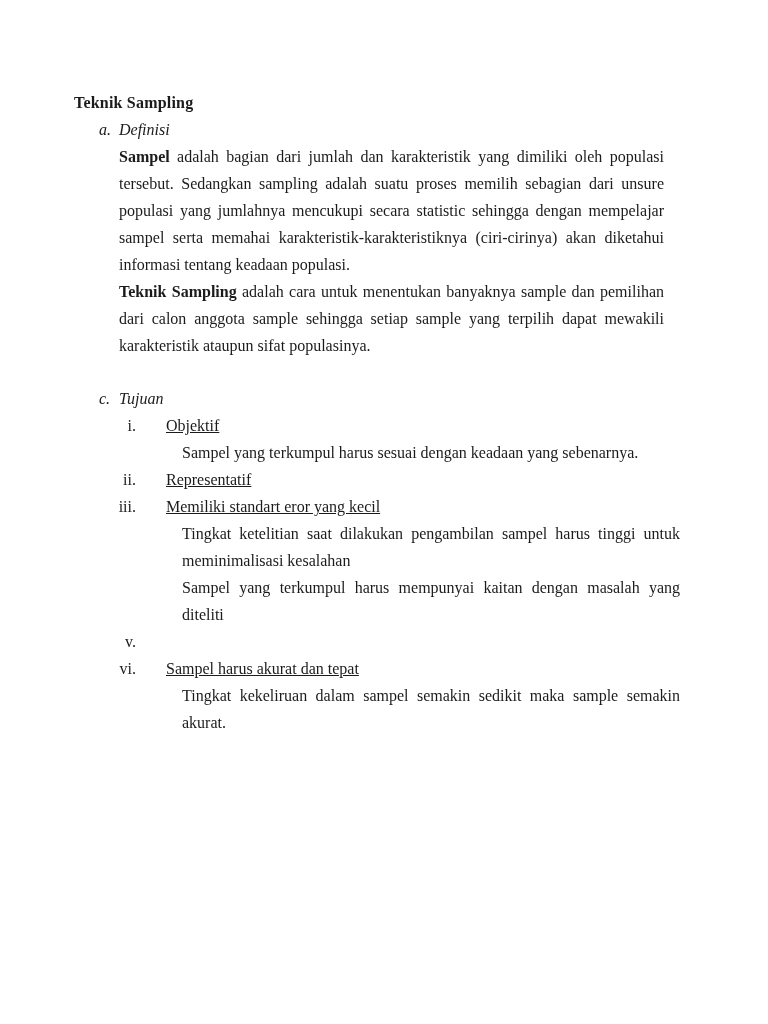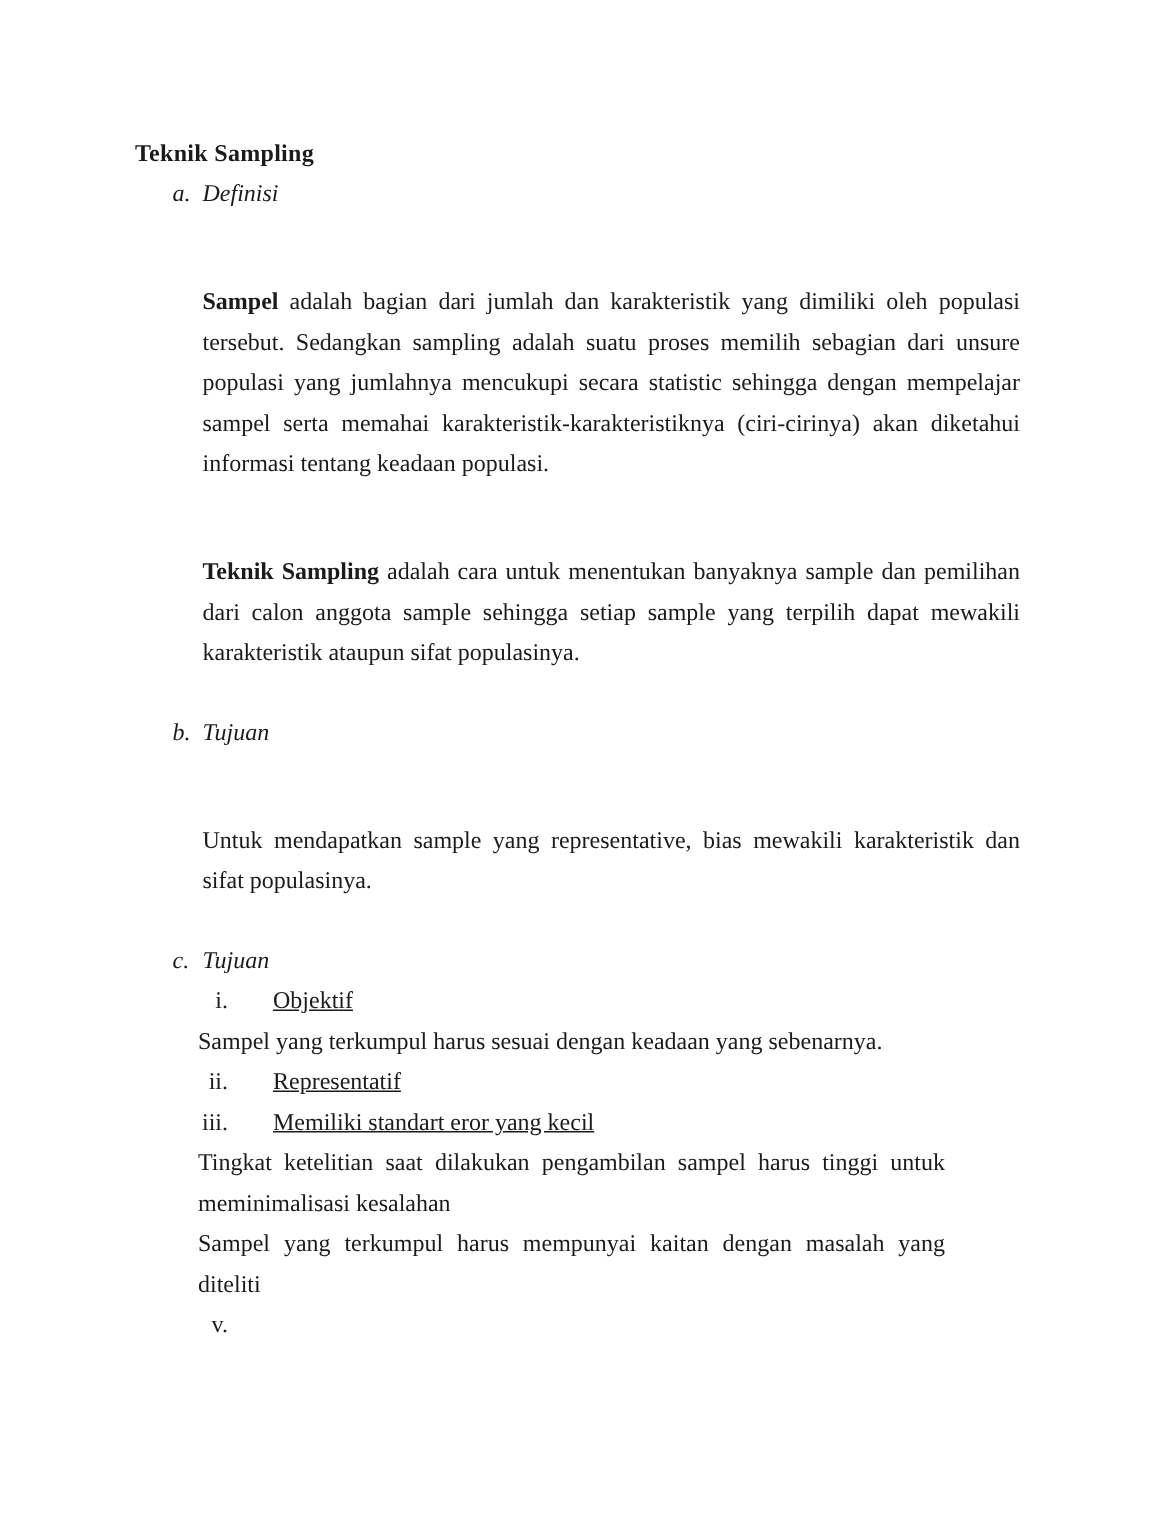--- a/index.html
+++ b/index.html
@@ -9,71 +9,64 @@
     background: #ffffff;
     overflow: hidden;
   }
   body {
     font-family: "Liberation Serif", serif;
     color: #1b1b1b;
     position: relative;
   }
   .page {
     position: absolute;
-    left: 90px;
+    left: 74px;
     top: 89px;
     width: 590px;
     font-size: 16px;
     line-height: 27px;
   }
   .title {
     font-size: 16px;
     font-weight: bold;
     letter-spacing: 0.2px;
   }
   .sec-head { padding-left: 25px; font-style: italic; }
   .sec-marker { display: inline-block; width: 20px; }
   .para {
     margin-left: 45px;
     width: 545px;
     text-align: justify;
-    margin-top: 45px;
   }
   .gap-before { margin-top: 26px; }
   .sub-head { display: flex; }
   .sub-marker { width: 62px; text-align: right; flex: none; }
   .sub-heading { padding-left: 30px; text-decoration: underline; }
   .sub-para {
-    margin-left: 42px;
+    margin-left: 108px;
     width: 498px;
     text-align: justify;
   }
   b { font-weight: bold; }
 </style>
 </head>
 <body>
 
 <div class="page">
 
   <h1 class="title">Teknik Sampling</h1>
 
   <section>
     <div class="sec-head">
       <span class="sec-marker">a.</span><span class="sec-heading">Definisi</span>
     </div>
     <p class="para"><b>Sampel</b><span> adalah bagian dari jumlah dan karakteristik yang dimiliki oleh populasi tersebut. Sedangkan sampling adalah suatu proses memilih sebagian dari unsure populasi yang jumlahnya mencukupi secara statistic sehingga dengan mempelajar sampel serta memahai karakteristik-karakteristiknya (ciri-cirinya) akan diketahui informasi tentang keadaan populasi.</span></p>
     <p class="para"><b>Teknik Sampling</b><span> adalah cara untuk menentukan banyaknya sample dan pemilihan dari calon anggota sample sehingga setiap sample yang terpilih dapat mewakili karakteristik ataupun sifat populasinya.</span></p>
   </section>
 
-  <section class="gap-before">
-    <div class="sec-head">
-      <span class="sec-marker">b.</span><span class="sec-heading">Tujuan</span>
-    </div>
-    <p class="para"><b></b><span>Untuk mendapatkan sample yang representative, bias mewakili karakteristik dan sifat populasinya.</span></p>
-  </section>
 
   <section class="gap-before">
     <div class="sec-head">
       <span class="sec-marker">c.</span><span class="sec-heading">Tujuan</span>
     </div>
 
     <div>
       <div class="sub-head">
         <span class="sub-marker">i.</span>
         <span class="sub-heading">Objektif</span>
@@ -99,15 +92,22 @@
     <div>
       <p class="sub-para">Sampel yang terkumpul harus mempunyai kaitan dengan masalah yang diteliti</p>
     </div>
 
     <div>
       <div class="sub-head">
         <span class="sub-marker">v.</span>
       </div>
     </div>
 
+    <div>
+      <div class="sub-head">
+        <span class="sub-marker">vi.</span>
+        <span class="sub-heading">Sampel harus akurat dan tepat</span>
+      </div>
+      <p class="sub-para">Tingkat kekeliruan dalam sampel semakin sedikit maka sample semakin akurat.</p>
+    </div>
   </section>
 
 </div>
 
 </body></html>

